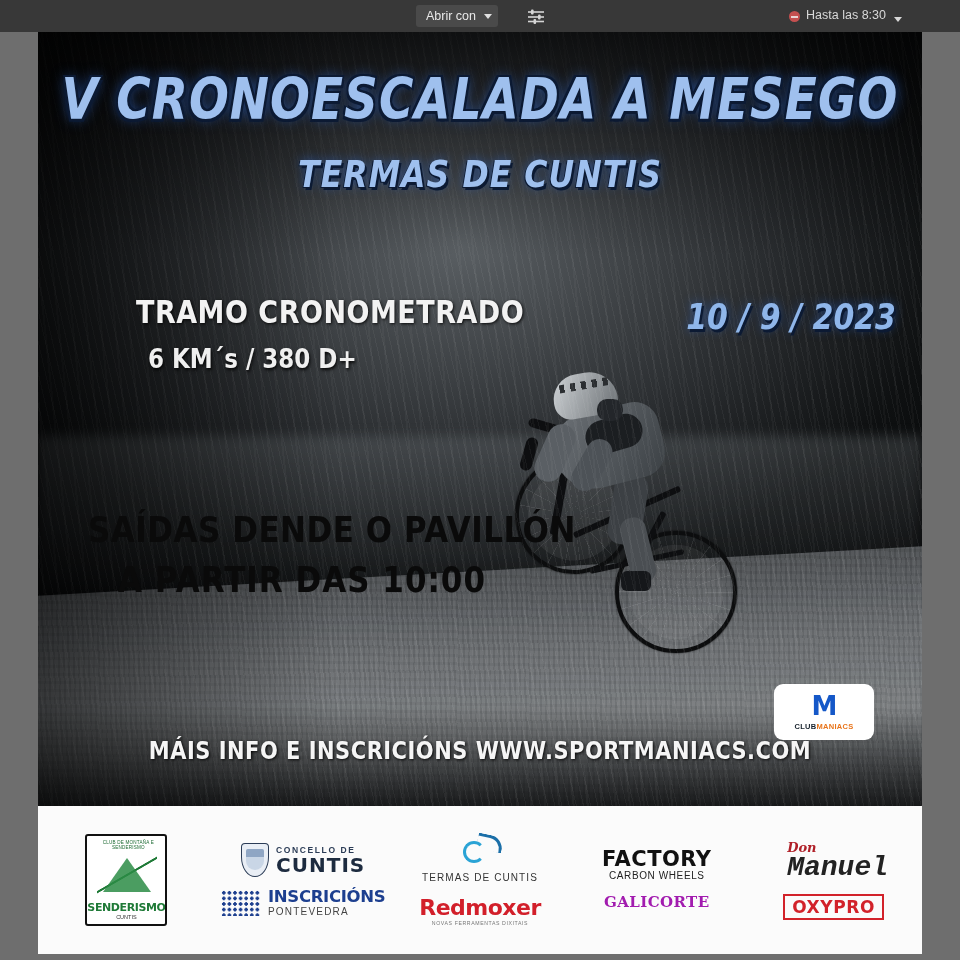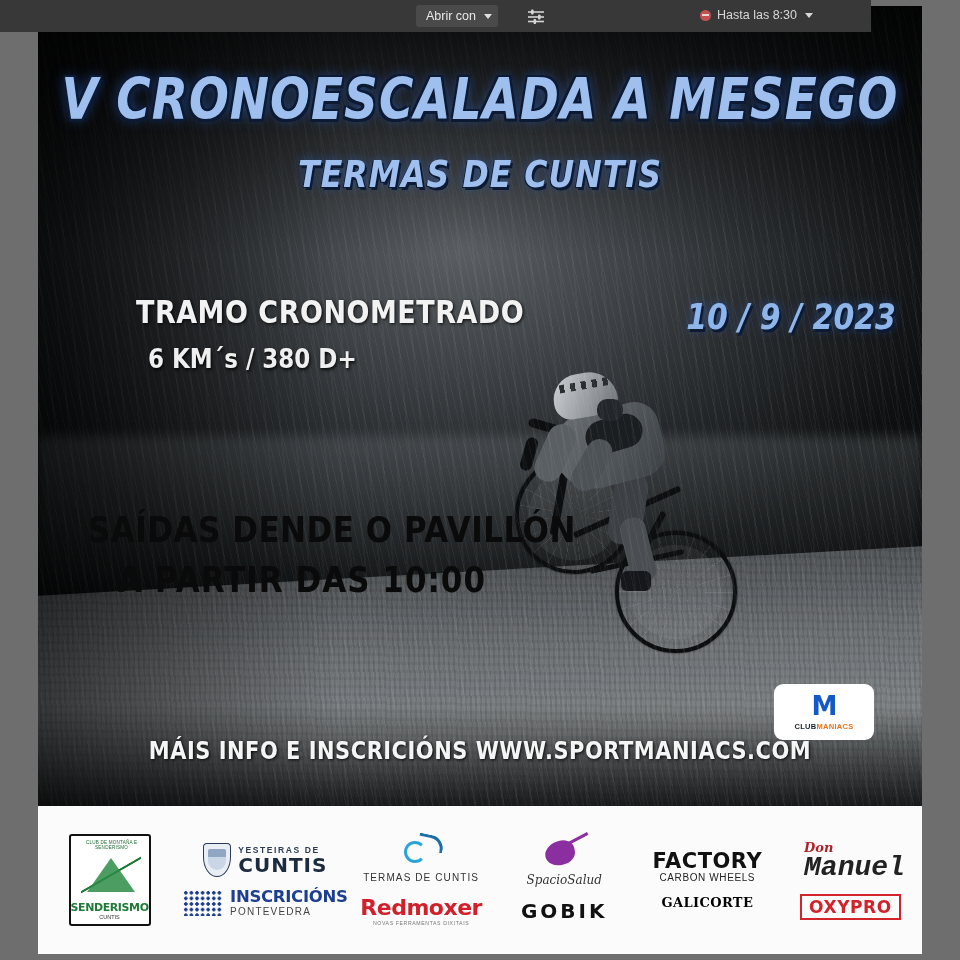--- a/index.html
+++ b/index.html
@@ -11,21 +11,21 @@
   }
   #viewer {
     position: relative;
     width: 960px; height: 960px;
     background: #6e6e6e;
   }
 
   
   #topbar {
     position: absolute; top: 0; left: 0;
-    width: 871px; height: 32px;
+    width: 960px; height: 32px;
     background: #383838;
     z-index: 50;
     display: flex; align-items: center;
   }
   #openwith {
     position: absolute; left: 416px; top: 5px;
     height: 22px;
     background: #4a4a4a;
     border-radius: 3px;
     display: flex; align-items: center;
@@ -41,21 +41,21 @@
     border-right: 4px solid transparent;
     border-top: 5px solid #e0e0e0;
   }
   #slidersicon {
     position: absolute; left: 527px; top: 8px;
     width: 18px; height: 16px;
     opacity: .9;
   }
   #timer {
     position: absolute; right: 58px; top: 8px;
-    display: flex; align-items: center;
+    display: flex; align-items: flex-end;
     color: #d8d8d8; font-size: 12.5px;
     white-space: nowrap;
   }
   #timer .dot {
     width: 11px; height: 11px;
     border-radius: 50%;
     background: #c45050;
     margin-right: 6px;
     position: relative;
   }
@@ -413,21 +413,21 @@
   .factory {
     text-align: center;
   }
   .factory .f1 {
     font-family: "DejaVu Sans", sans-serif;
     font-weight: bold; font-size: 21px; letter-spacing: .5px; color: #111; line-height: 1;
   }
   .factory .f2 { font-size: 10px; letter-spacing: .6px; color: #222; }
   .galicorte {
     font-family: "DejaVu Serif", serif;
-    font-weight: bold; font-size: 13px; color: #000000; letter-spacing: .4px;
+    font-weight: bold; font-size: 15px; color: #a21caf; letter-spacing: .4px;
   }
 
   .mouse-logo { display:flex; flex-direction:column; align-items:center; }
   .mouse-mark {
     width: 50px; height: 30px; position: relative;
   }
   .mouse-mark .ring {
     position: absolute; left: 6px; top: 6px; width: 17px; height: 17px;
     border: 3px solid #1b6fa8; border-radius: 50%;
   }
@@ -577,21 +577,21 @@
           <div class="mtn2"></div>
           <div class="nm">SENDERISMO</div>
           <div class="sub">CUNTIS</div>
         </div>
       </div>
 
       <div class="spon-col">
         <div class="row-inline">
           <div class="cuntis-shield"></div>
           <div class="cuntis-txt">
-            <div class="t1">YESTEIRAS  DE</div>
+            <div class="t1">CONCELLO  DE</div>
             <div class="t2">CUNTIS</div>
           </div>
         </div>
         <div class="row-inline">
           <div class="dep-dots"></div>
           <div class="dep-txt">
             <div class="d1">INSCRICIÓNS</div>
             <div class="d2">PONTEVEDRA</div>
           </div>
         </div>
@@ -604,30 +604,20 @@
               <div class="s"></div>
           </div>
           <div class="termas-txt">TERMAS DE CUNTIS</div>
         </div>
         <div style="text-align:center">
           <div class="redmoxer">Redmoxer</div>
           <div class="redmoxer-sub">NOVAS FERRAMENTAS DIXITAIS</div>
         </div>
       </div>
 
-      <div class="spon-col">
-        <div class="spacio">
-          <div class="spacio-mark">
-            <div class="b"></div>
-              <div class="t"></div>
-          </div>
-          <div class="spacio-txt">SpacioSalud</div>
-        </div>
-        <div class="gobik">GOBIK</div>
-      </div>
 
       <div class="spon-col">
         <div class="factory">
           <div class="f1">FACTORY</div>
           <div class="f2">CARBON WHEELS</div>
         </div>
         <div class="galicorte">GALICORTE</div>
       </div>
 
 

